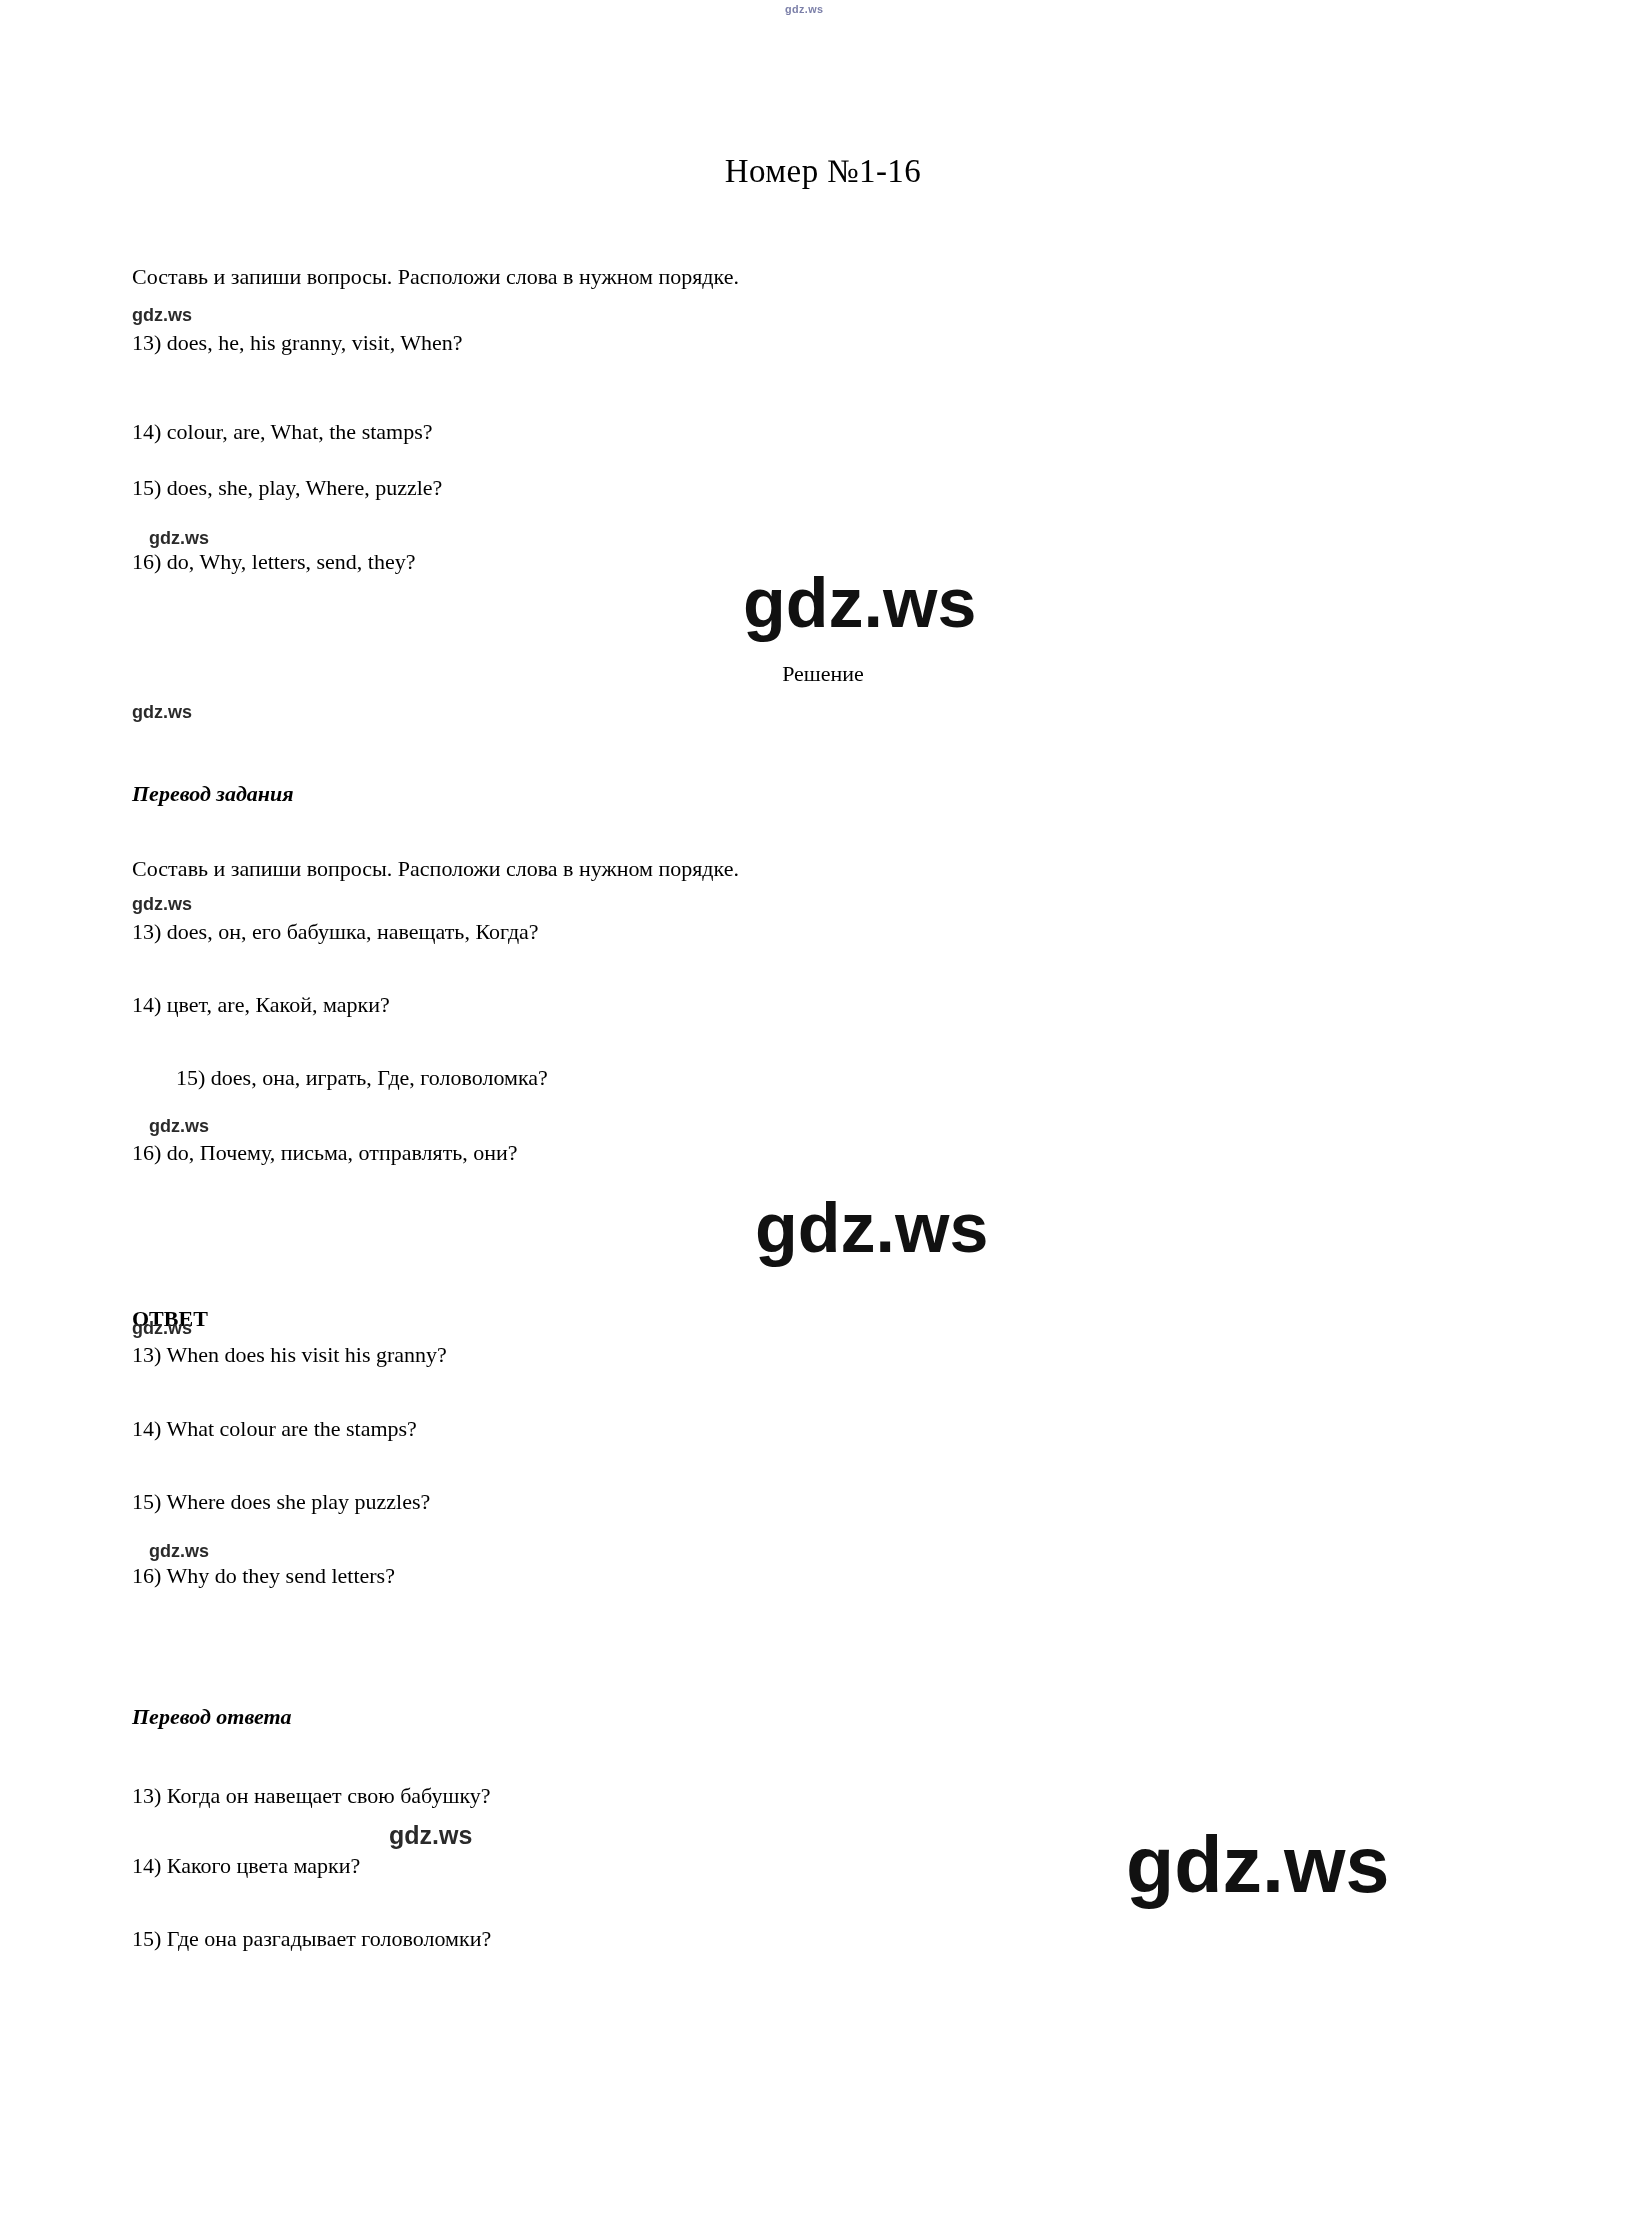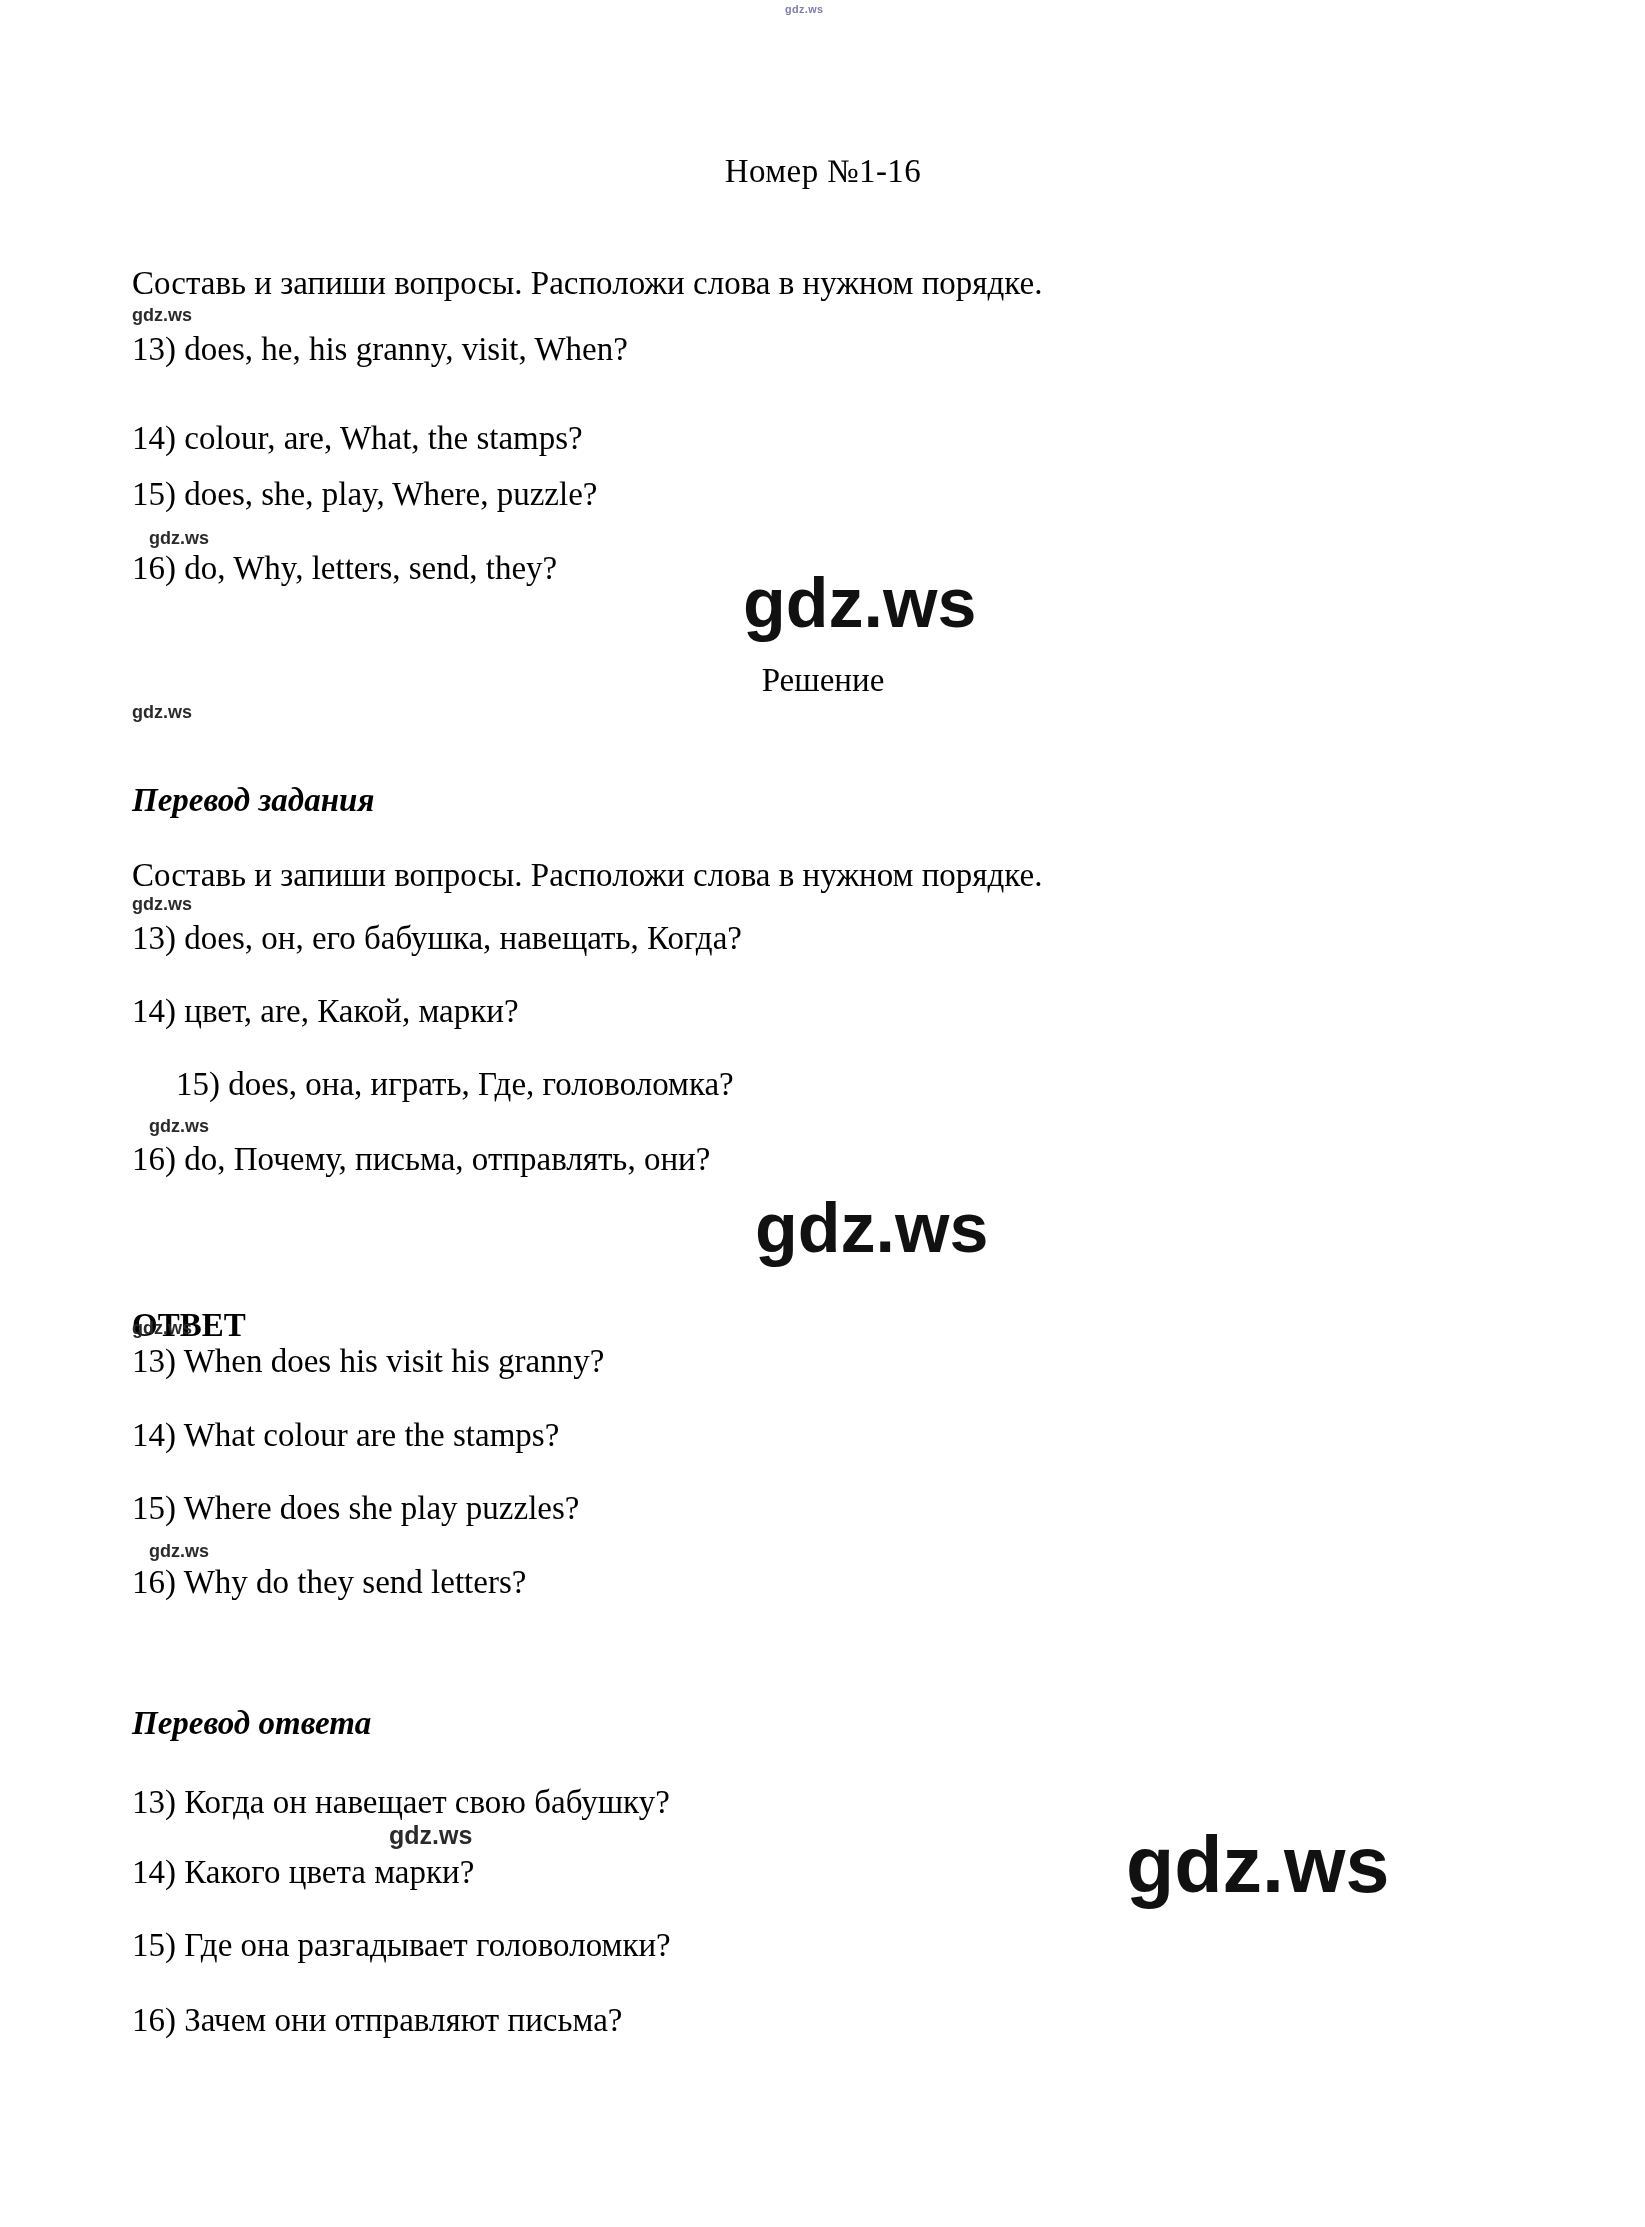--- a/index.html
+++ b/index.html
@@ -41,21 +41,21 @@
     width: 100%;
     text-align: center;
     font-size: 33px;
     letter-spacing: 0.4px;
   }
 
   
   .line {
     position: absolute;
     left: 132px;
-    font-size: 33px;
+    font-size: 22px;
     white-space: nowrap;
     line-height: 1.1;
   }
   .line.center {
     left: 0;
     width: 100%;
     text-align: center;
   }
   .heading-italic {
     font-style: italic;
@@ -134,18 +134,17 @@
   <div class="line" style="top:1564px;">16) Why do they send letters?</div>
 
   <div class="line heading-italic" style="top:1705px;">Перевод ответа</div>
 
   <div class="line" style="top:1784px;">13) Когда он навещает свою бабушку?</div>
 
   <div class="wm-small" style="top:1821px; left:389px; font-size:25px;">gdz.ws</div>
   <div class="line" style="top:1854px;">14) Какого цвета марки?</div>
 
   <div class="line" style="top:1927px;">15) Где она разгадывает головоломки?</div>
-  <div class="line" style="top:2002px;">16) Зачем они отправляют письма?</div>
 
   <div class="wm-big" style="top:1819px; left:1126px; font-size:79px;">gdz.ws</div>
 
 </div>
 
 
 </body></html>

